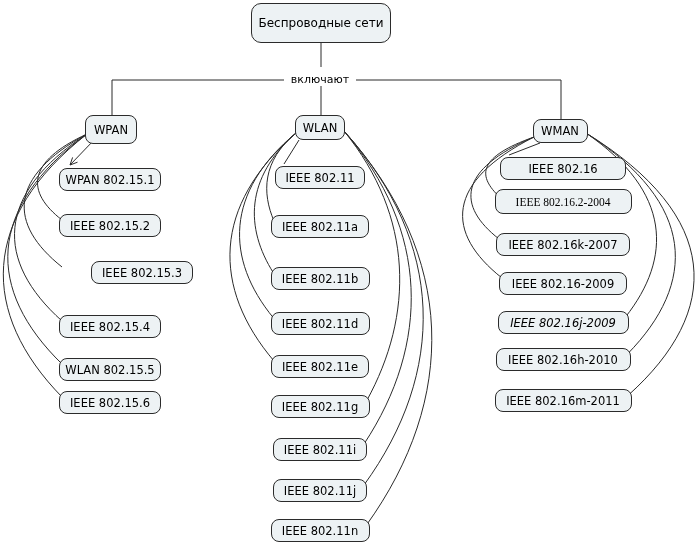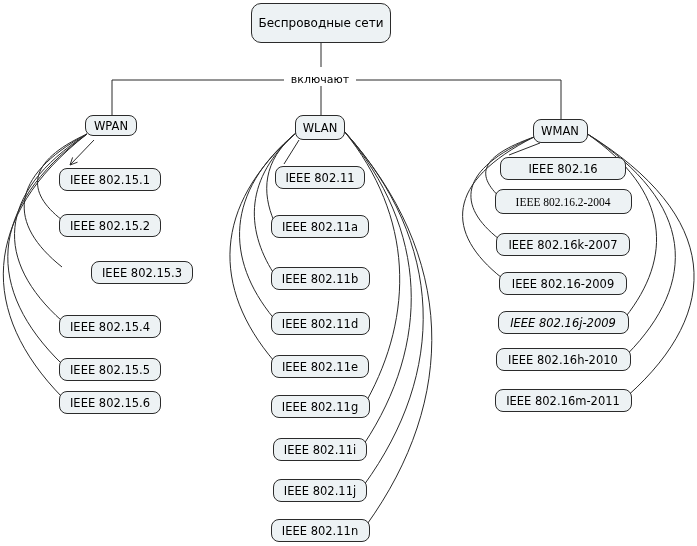--- a/index.html
+++ b/index.html
@@ -60,26 +60,26 @@
       <path d="M586,133 C722,217 722,311 628.5,395"></path>
     </svg>
 
   <div class="node root-node" id="root-node" style="left: 251px; top: 3px; width: 140px; height: 40px;">
     <span>Беспроводные сети</span>
   </div>
 
   <div class="link-label" id="link-label" style="left: 320px; top: 79px;">включают</div>
 
   <div id="nodes">
-      <div class="node" style="left: 85px; top: 115px; width: 52px; height: 21px;">WPAN</div>
-      <div class="node" style="left: 59px; top: 168px; width: 102px; height: 23px;">IEEE 802.15.1</div>
+      <div class="node" style="left: 85px; top: 115px; width: 52px; height: 29px;">WPAN</div>
+      <div class="node" style="left: 59px; top: 168px; width: 102px; height: 23px;">WPAN 802.15.1</div>
       <div class="node" style="left: 59px; top: 214px; width: 102px; height: 23px;">IEEE 802.15.2</div>
       <div class="node" style="left: 59px; top: 261px; width: 102px; height: 23px; margin-left: 32px;">IEEE 802.15.3</div>
       <div class="node" style="left: 59px; top: 315px; width: 102px; height: 23px;">IEEE 802.15.4</div>
-      <div class="node" style="left: 59px; top: 358px; width: 102px; height: 23px;">IEEE 802.15.5</div>
+      <div class="node" style="left: 59px; top: 358px; width: 102px; height: 23px;">WLAN 802.15.5</div>
       <div class="node" style="left: 59px; top: 391px; width: 102px; height: 23px;">IEEE 802.15.6</div>
       <div class="node" style="left: 295px; top: 115px; width: 50px; height: 25px;">WLAN</div>
       <div class="node" style="left: 275px; top: 166px; width: 90px; height: 23px;">IEEE 802.11</div>
       <div class="node" style="left: 271px; top: 215px; width: 98px; height: 23px;">IEEE 802.11a</div>
       <div class="node" style="left: 270.5px; top: 267px; width: 99px; height: 23px;">IEEE 802.11b</div>
       <div class="node" style="left: 270.5px; top: 312px; width: 99px; height: 23px; text-align: right;">IEEE 802.11d</div>
       <div class="node" style="left: 271px; top: 355px; width: 98px; height: 23px;">IEEE 802.11e</div>
       <div class="node" style="left: 270.5px; top: 395px; width: 99px; height: 23px;">IEEE 802.11g</div>
       <div class="node" style="left: 273px; top: 438px; width: 94px; height: 23px;">IEEE 802.11i</div>
       <div class="node" style="left: 273px; top: 479px; width: 94px; height: 23px;">IEEE 802.11j</div>

